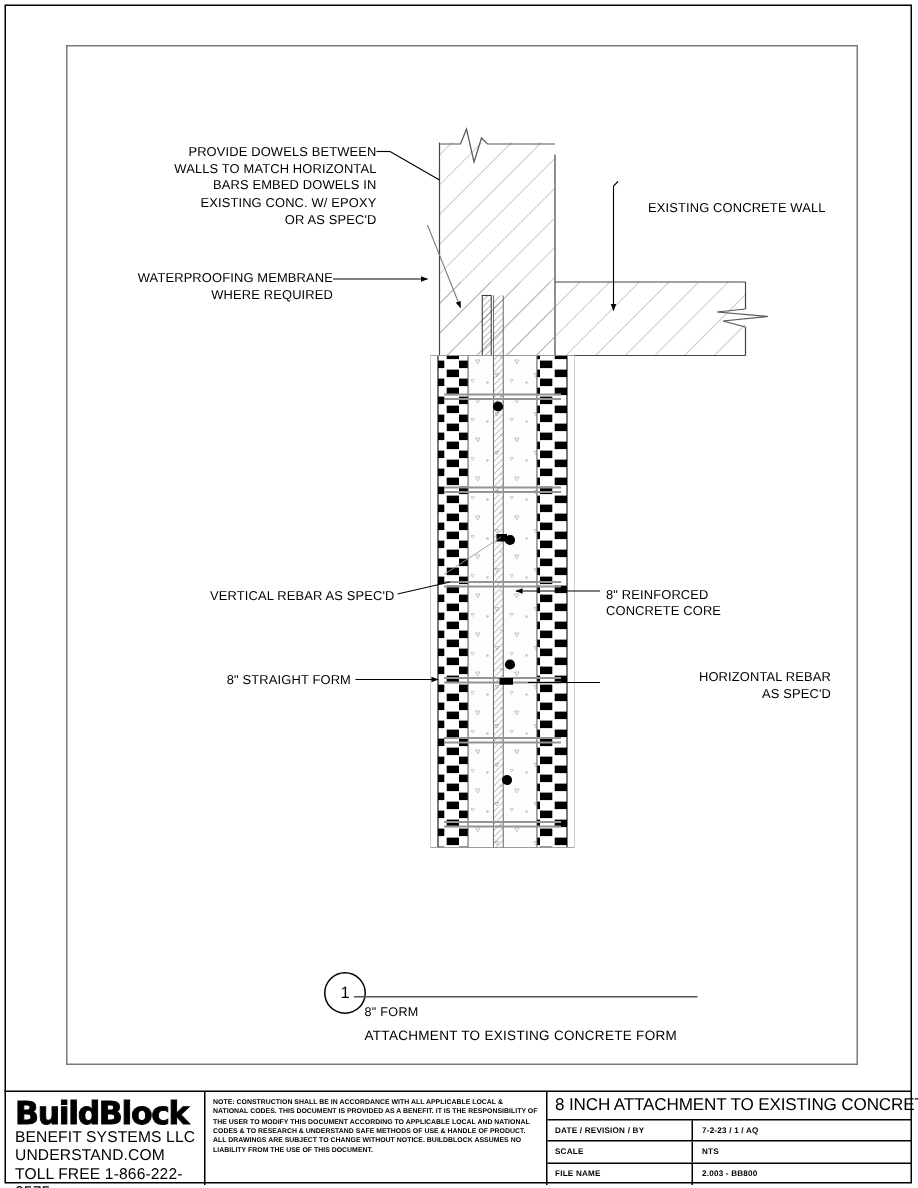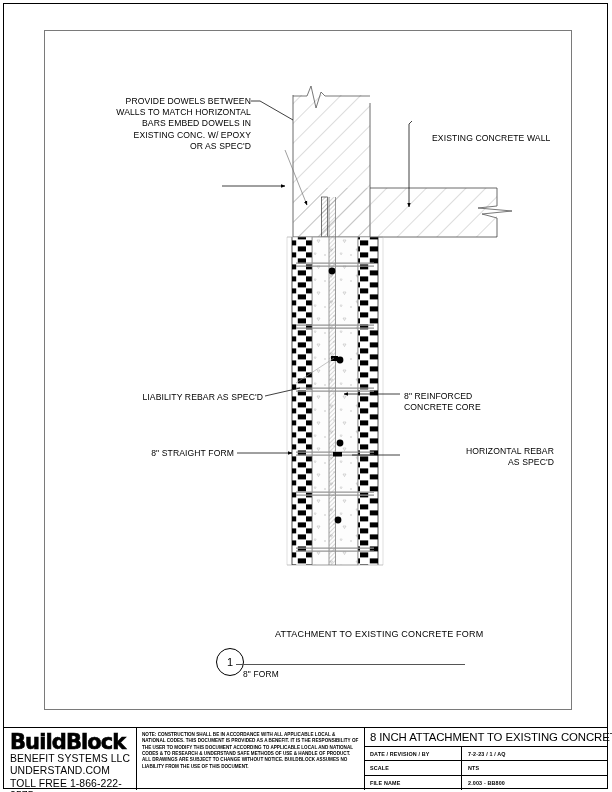--- a/index.html
+++ b/index.html
@@ -323,35 +323,37 @@
     </g>
 
   </svg>
 
   <div class="anno right" style="left:45px; top:96px; width:206px;">PROVIDE DOWELS BETWEEN
 WALLS TO MATCH HORIZONTAL
 BARS EMBED DOWELS IN
 EXISTING CONC. W/ EPOXY
 OR AS SPEC'D</div>
 
+  <div class="anno right" style="left:30px; top:180px; width:192px;">WATERPROOFING MEMBRANE
+WHERE REQUIRED</div>
 
   <div class="anno left" style="left:432px; top:119px; width:180px;margin-top:14px;">EXISTING CONCRETE WALL</div>
 
-  <div class="anno right" style="left:95px; top:392px; width:168px;">LIABILITY REBAR AS SPEC'D</div>
+  <div class="anno right" style="left:95px; top:392px; width:168px;">VERTICAL REBAR AS SPEC'D</div>
 
   <div class="anno left" style="left:404px; top:391px; width:150px;">8" REINFORCED
 CONCRETE CORE</div>
 
   <div class="anno right" style="left:110px; top:448px; width:124px;">8" STRAIGHT FORM</div>
 
   <div class="anno left" style="left:404px; top:446px; width:150px;text-align:right;">HORIZONTAL REBAR
 AS SPEC'D</div>
 
   <div class="bubble" style="left:216px; top:648px;">1</div>
-  <div class="detail-title" style="left:243px; top:629px;margin-left:32px;">ATTACHMENT TO EXISTING CONCRETE FORM</div>
+  <div class="detail-title" style="left:243px; top:685px;">ATTACHMENT TO EXISTING CONCRETE FORM</div>
   <div class="detail-rule" style="left:236px; top:664px; width:229px;"></div>
   <div class="detail-sub" style="left:243px; top:669px;">8" FORM</div>
 
   <div class="tb">
 
     <div class="tb-logo">
       <div class="logo-word">BuildBlock</div>
       <div class="logo-line">BENEFIT SYSTEMS LLC</div>
       <div class="logo-line">UNDERSTAND.COM</div>
       <div class="logo-line">TOLL FREE 1-866-222-2575</div>

